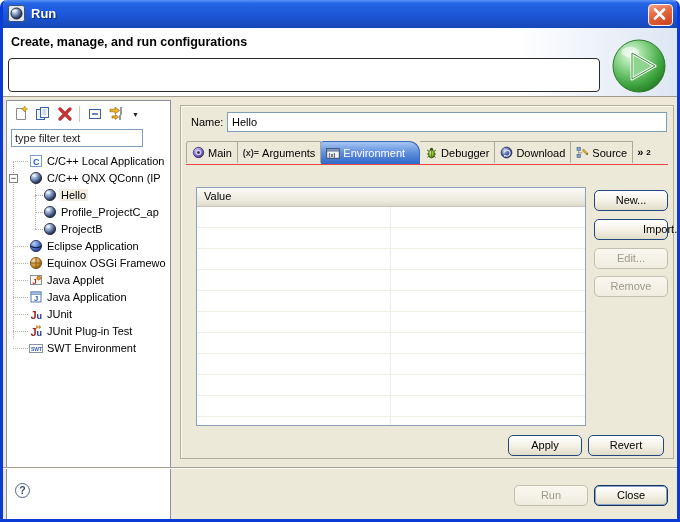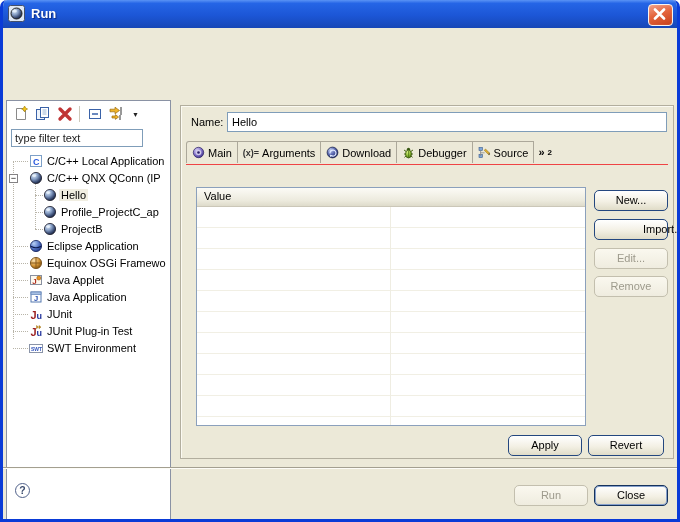--- a/index.html
+++ b/index.html
@@ -153,20 +153,30 @@
       <ellipse cx="6.5" cy="6" rx="2.4" ry="1.6" fill="#e8f2fc" opacity="0.85"></ellipse>
     </svg>
     <span class="title-text">Run</span>
     <div class="close-btn">
       <svg width="13" height="12" viewBox="0 0 13 12">
         <path d="M2 1.5 L11 10.5 M11 1.5 L2 10.5" stroke="#fff" stroke-width="2.6" stroke-linecap="round"></path>
       </svg>
     </div>
   </div>
 
+  <div class="banner">
+    <div class="banner-heading">Create, manage, and run configurations</div>
+    <div class="message-area"></div>
+    <svg class="run-orb" viewBox="0 0 58 58">
+      <circle cx="29" cy="28" r="26" fill="url(#gOrb)" stroke="#2a7a2a"></circle>
+      <ellipse cx="20" cy="14" rx="9" ry="5" fill="#ffffff" opacity="0.55"></ellipse>
+      <polygon points="22,15 45,28 22,41" fill="#8fd48f" stroke="#ffffff" stroke-width="3" stroke-linejoin="round"></polygon>
+      <polygon points="22,15 45,28 22,41" fill="none" stroke="#2f8f2f" stroke-width="1" stroke-linejoin="round"></polygon>
+    </svg>
+  </div>
 
   <div class="content">
 
     <div class="left-panel">
       <svg class="tb-btn" style="left:5px" viewBox="0 0 18 18">
         <path d="M4.5 3.5 h7 l2 2 v9 h-9 z" fill="#fff" stroke="#8a8a8a"></path>
         <path d="M11.5 3.5 v2 h2" fill="#e8e8e8" stroke="#8a8a8a"></path>
         <path d="M12.6 1 l1 2 2 1 -2 1 -1 2 -1-2 -2-1 2-1z" fill="#f5c518" stroke="#a07c00" stroke-width="0.6"></path>
       </svg>
       <svg class="tb-btn" style="left:27px" viewBox="0 0 18 18">
@@ -334,36 +344,44 @@
             <circle cx="6.5" cy="6.5" r="5.2" fill="url(#gMain)" stroke="#2a2060" stroke-width="0.7"></circle>
             <circle cx="6.5" cy="6.5" r="2.8" fill="#cfc8ea"></circle>
               <circle cx="6.5" cy="6.5" r="1.3" fill="#2a1f66"></circle>
           </svg>
           <span>Main</span>
         </div>
         <div class="tab">
           <span class="glyph">(x)=</span>
           <span>Arguments</span>
         </div>
-        <div class="tab">
-          <svg width="13" height="13" viewBox="0 0 13 13">
-            <circle cx="6.5" cy="6.5" r="5.4" fill="url(#gDl)" stroke="#101840" stroke-width="0.7"></circle>
-            <path d="M4 7.5 a3 3 0 1 1 1.2 2" stroke="#dfe8ff" stroke-width="1.2" fill="none"></path>
-            <polygon points="4.2,11 6.4,9.6 3.8,8.6" fill="#dfe8ff"></polygon>
-          </svg>
-          <span>Download</span>
+        <div class="tab selected">
+          <svg width="14" height="13" viewBox="0 0 14 13">
+            <rect x="0.7" y="1.7" width="12.6" height="9.6" fill="#f2f5fa" stroke="#3a4a66"></rect>
+            <rect x="0.7" y="1.7" width="12.6" height="2.4" fill="#8098c0" stroke="#3a4a66" stroke-width="0.5"></rect>
+            <text x="2.6" y="9.8" font-size="5.5" font-weight="bold" fill="#333">(x)</text>
+          </svg>
+          <span>Environment</span>
         </div>
         <div class="tab">
           <svg width="13" height="13" viewBox="0 0 13 13">
             <path d="M2 4 l2.4 1.6 M2 8 h2.4 M2.4 11.4 l2-1.8 M11 4 l-2.4 1.6 M11 8 h-2.4 M10.6 11.4 l-2-1.8" stroke="#4a6a14" stroke-width="1"></path>
             <circle cx="6.5" cy="3.4" r="1.7" fill="#3a5a14"></circle>
             <ellipse cx="6.5" cy="8" rx="3" ry="4" fill="url(#gBug)" stroke="#2f4a0e" stroke-width="0.7"></ellipse>
             <path d="M6.5 4.5 v7" stroke="#4a7012" stroke-width="0.7"></path>
           </svg>
           <span>Debugger</span>
+        </div>
+        <div class="tab">
+          <svg width="13" height="13" viewBox="0 0 13 13">
+            <circle cx="6.5" cy="6.5" r="5.4" fill="url(#gDl)" stroke="#101840" stroke-width="0.7"></circle>
+            <path d="M4 7.5 a3 3 0 1 1 1.2 2" stroke="#dfe8ff" stroke-width="1.2" fill="none"></path>
+            <polygon points="4.2,11 6.4,9.6 3.8,8.6" fill="#dfe8ff"></polygon>
+          </svg>
+          <span>Download</span>
         </div>
         <div class="tab">
           <svg width="13" height="13" viewBox="0 0 13 13">
             <rect x="1" y="1.5" width="3.4" height="3" fill="#7ea6d8" stroke="#3a5a8a" stroke-width="0.6"></rect>
             <rect x="1" y="8.5" width="3.4" height="3" fill="#7ea6d8" stroke="#3a5a8a" stroke-width="0.6"></rect>
             <path d="M2.6 4.5 v5.5 M2.6 6.8 h4" stroke="#888" stroke-width="0.8" fill="none"></path>
             <polygon points="7.5,3 11.5,7 10.2,8.3 6.2,4.3" fill="#e0b030" stroke="#806010" stroke-width="0.5"></polygon>
             <polygon points="10.2,8.3 11.5,7 12.2,8 11,9.2" fill="#5a4a20"></polygon>
           </svg>
           <span>Source</span>

